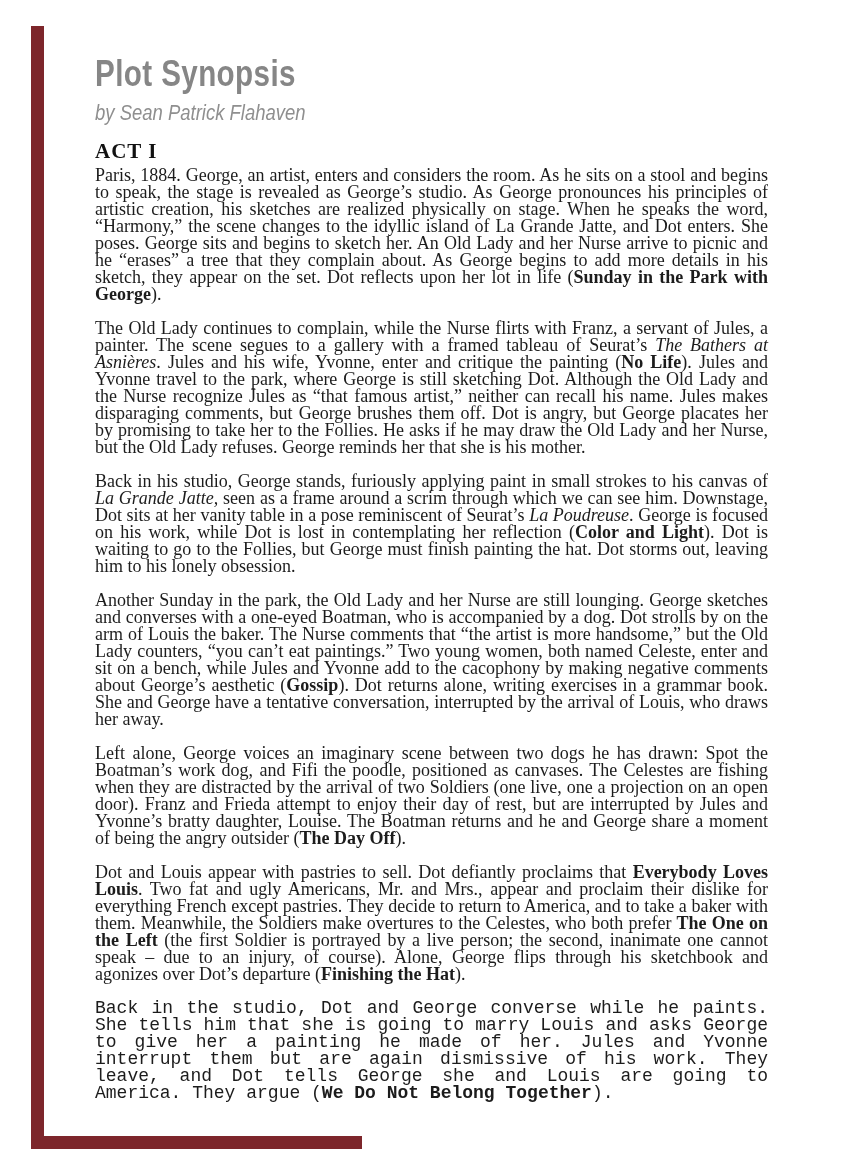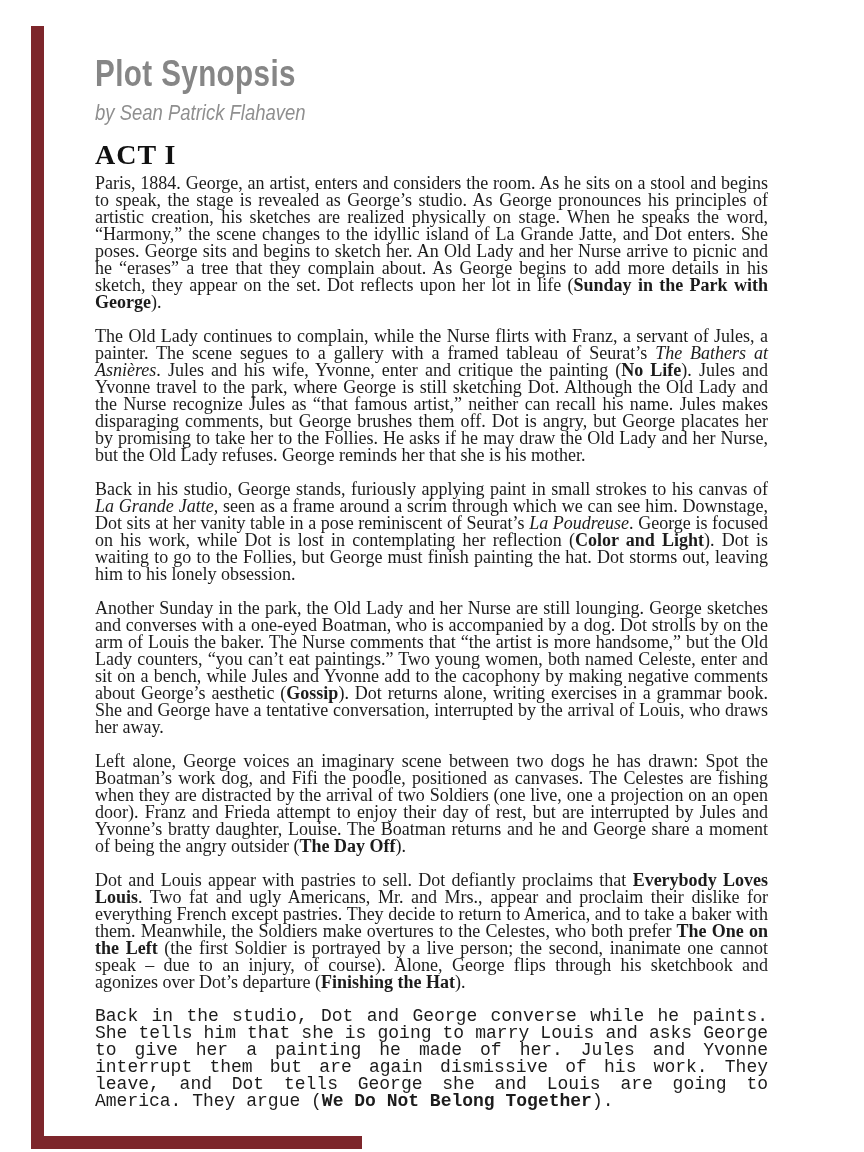--- a/index.html
+++ b/index.html
@@ -49,21 +49,21 @@
     font-weight: 400;
     font-size: 22px;
     line-height: 1.1;
     color: var(--byline-color, #8f8f8f);
     transform: scaleX(0.84);
     transform-origin: 0 50%;
     white-space: nowrap;
   }
   .act-heading {
     margin: 15px 0 4px 0;
-    font-size: 28px;
+    font-size: 21px;
     font-weight: 700;
     letter-spacing: 1px;
     line-height: 1.1;
     color: #111111;
   }
   .body-text p {
     margin: 0 0 17px 0;
     font-size: 18px;
     line-height: 17px;
     text-align: justify;

